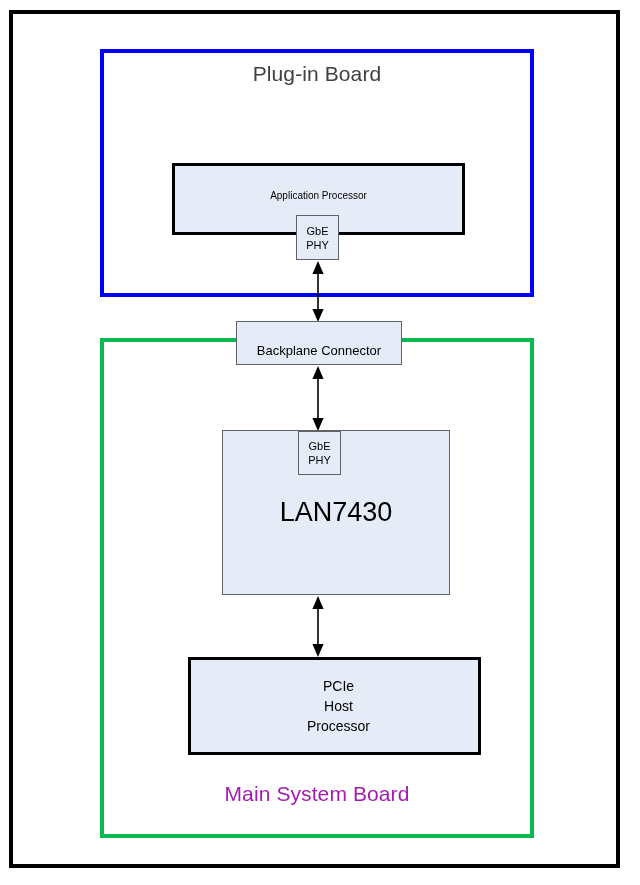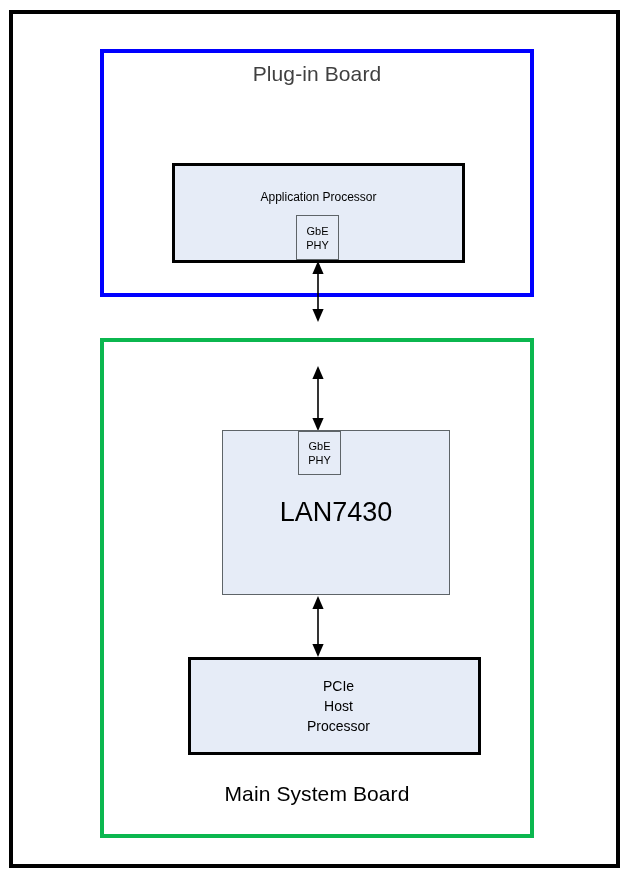--- a/index.html
+++ b/index.html
@@ -63,21 +63,21 @@
     white-space: nowrap;
   }
   .group-caption.plugin-caption {
     left: 100px;
     top: 62px;
     color: #404040;
   }
   .group-caption.main-caption {
     left: 100px;
     top: 782px;
-    color: #000000;
+    color: #a21caf;
   }
 
   
   .block {
     position: absolute;
     box-sizing: border-box;
     background: #e6ecf7;
     display: flex;
     align-items: center;
     justify-content: center;
@@ -95,22 +95,22 @@
   
   .block.thin {
     border: 1.5px solid #5e6468;
     align-items: center;
   }
 
   .block.app-processor {
     left: 172px;
     top: 163px;
     width: 293px;
-    height: 100px;
-    font-size: 12px;
+    height: 72px;
+    font-size: 10px;
     align-items: flex-start;
     padding-top: 24px;
   }
 
   .block.backplane-connector {
     left: 236px;
     top: 321px;
     width: 166px;
     height: 44px;
     font-size: 13px;
@@ -199,20 +199,23 @@
   </div>
 
   <div class="connector" style="left:310px; top:261px;">
     <svg width="16" height="61" viewBox="0 0 16 61">
       <line x1="8" y1="8" x2="8" y2="53" stroke="#000000" stroke-width="1.6"></line>
       <polygon points="8,0 2.4,13 13.6,13" fill="#000000"></polygon>
       <polygon points="8,61 2.4,48 13.6,48" fill="#000000"></polygon>
     </svg>
   </div>
 
+  <div class="block thin backplane-connector">
+    <span class="block-label">Backplane Connector</span>
+  </div>
 
   <div class="connector" style="left:310px; top:366px;">
     <svg width="16" height="65" viewBox="0 0 16 65">
       <line x1="8" y1="8" x2="8" y2="57" stroke="#000000" stroke-width="1.6"></line>
       <polygon points="8,0 2.4,13 13.6,13" fill="#000000"></polygon>
       <polygon points="8,65 2.4,52 13.6,52" fill="#000000"></polygon>
     </svg>
   </div>
 
   <div class="block thin lan7430">

